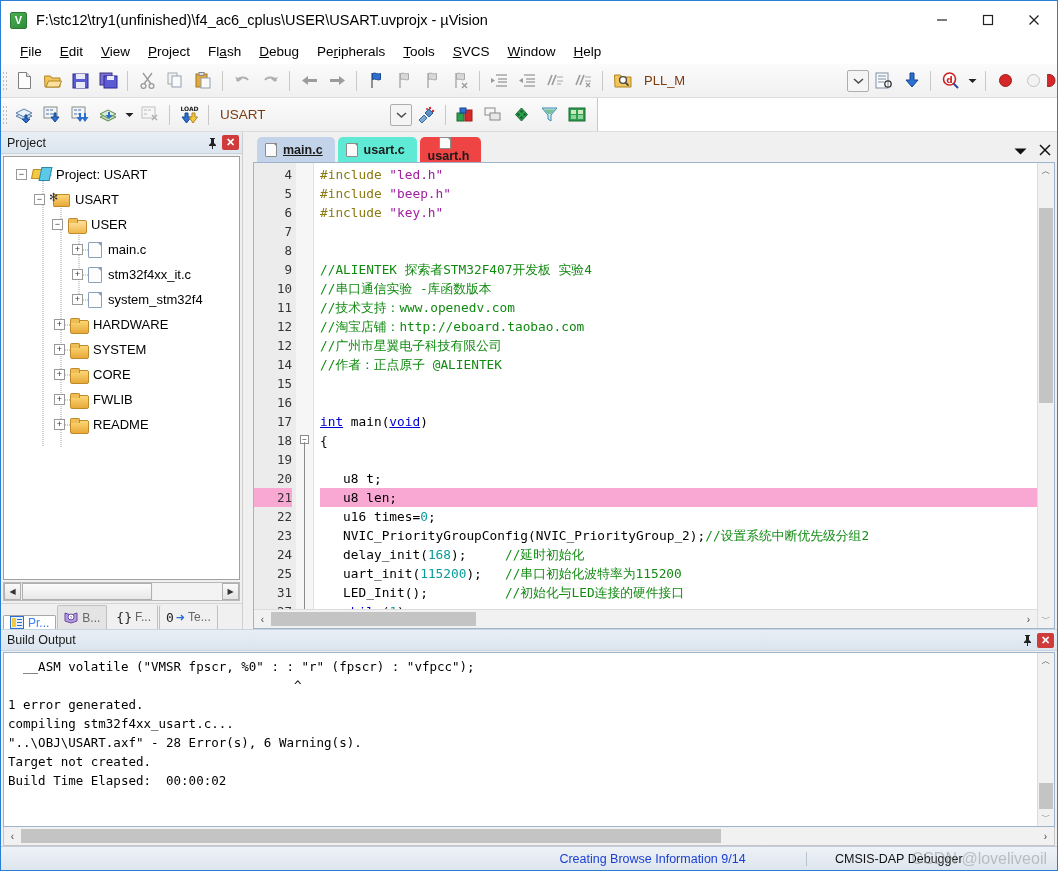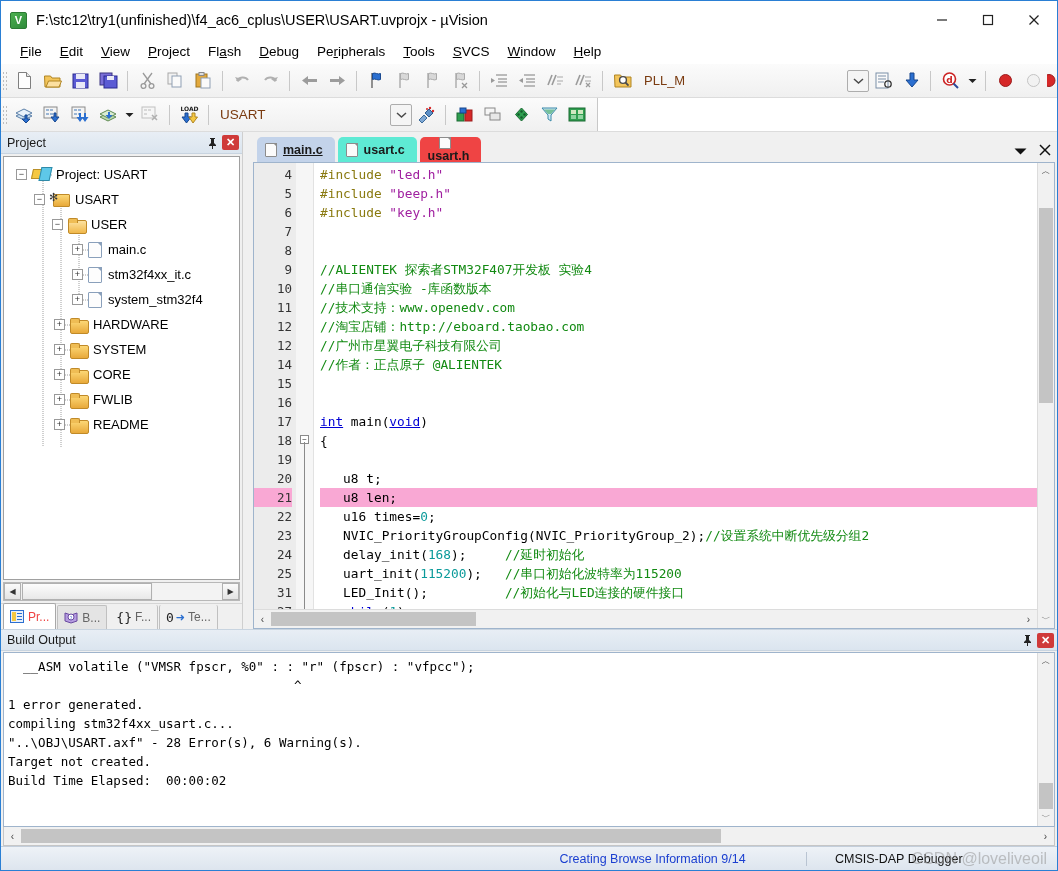--- a/index.html
+++ b/index.html
@@ -257,21 +257,21 @@
     height: 24px;
     display: flex; align-items: center;
     padding: 0 6px;
     font-size: 12px;
     border: 1px solid #c0c0c0; border-bottom: none;
     background: #e4e4e4; color: #666;
     margin-right: 1px;
     border-radius: 2px 2px 0 0;
     white-space: nowrap;
   }
-  .ptab.active { background: #fff; color: #ef4444; height: 26px; border-color: #a8a8a8; text-align: right; }
+  .ptab.active { background: #fff; color: #3b82f6; height: 14px; border-color: #a8a8a8; text-align: right; }
   .ptab-ico { width: 14px; height: 13px; margin-right: 4px; flex: 0 0 14px; }
 
   
   .editor-area {
     flex: 1 1 auto; min-width: 0;
     display: flex; flex-direction: column;
     background: #f0f0f0;
   }
   .tabstrip {
     height: 30px; flex: 0 0 30px;

